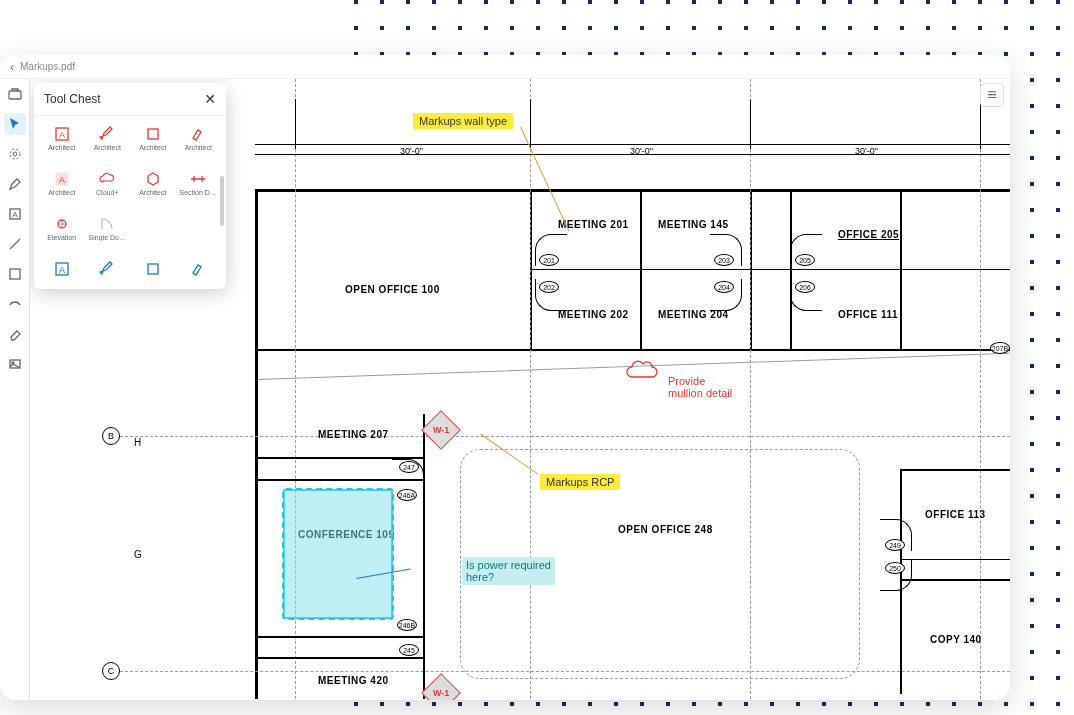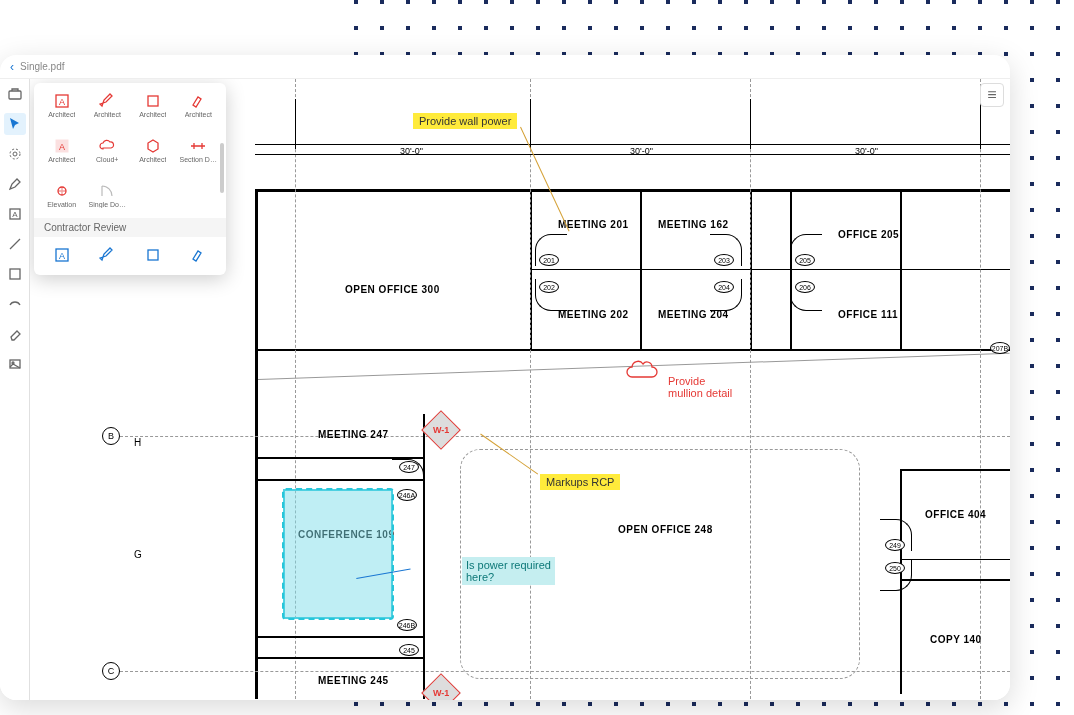--- a/index.html
+++ b/index.html
@@ -838,21 +838,21 @@
     <div class="dot" style="left: 598px; top: 702px;"></div>
     <div class="dot" style="left: 624px; top: 702px;"></div>
     <div class="dot" style="left: 650px; top: 702px;"></div>
     <div class="dot" style="left: 676px; top: 702px;"></div>
     <div class="dot" style="left: 702px; top: 702px;"></div>
   </div>
 
 <div class="app-window">
   <div class="titlebar">
     <span class="back-chevron">‹</span>
-    <span>Single.pdf</span>
+    <span>Markups.pdf</span>
   </div>
   <div class="workspace">
 
     <div class="vtoolbar">
       <div class="vtool">
           <svg width="16" height="16" viewBox="0 0 16 16" fill="none" stroke="currentColor" stroke-width="1.3">
             <rect x="2" y="5" width="12" height="8" rx="1"></rect>
             <path d="M5 5V3h6v2"></path>
           </svg>
         </div>
@@ -904,20 +904,24 @@
             <circle cx="5" cy="6" r="1"></circle>
             <path d="M2 10l3-3 7 4"></path>
           </svg>
         </div>
     </div>
 
     <div class="canvas">
       <div class="hamburger">≡</div>
 
       <div class="panel">
+        <div class="panel-header">
+          <span class="panel-title">Tool Chest</span>
+          <span class="close-x">✕</span>
+        </div>
         <div style="position:relative">
           <div class="scroll-ind"></div>
           <div class="tool-grid" id="grid1">
               <div class="tool-cell red">
                 <div class="tic">
                   <svg width="16" height="16" fill="none" stroke="#e53935" stroke-width="1.3">
                     <rect x="2" y="2" width="12" height="12"></rect>
                     <text x="8" y="12" font-size="9" text-anchor="middle" fill="#e53935" stroke="none">A</text>
                   </svg>
                 </div>
@@ -996,21 +1000,20 @@
               <div class="tool-cell grey">
                 <div class="tic">
                   <svg width="16" height="16" fill="none" stroke="#bbb" stroke-width="1.2">
                     <path d="M3 13V3M3 3a10 10 0 0110 10"></path>
                   </svg>
                 </div>
                 <div class="tlabel">Single Do…</div>
               </div>
             </div>
         </div>
-        <div class="section-label">Contractor Review</div>
         <div class="tool-grid" id="grid4">
             <div class="tool-cell blue">
               <div class="tic">
                 <svg width="16" height="16" fill="none" stroke="#1976d2" stroke-width="1.3">
                   <rect x="2" y="2" width="12" height="12"></rect>
                   <text x="8" y="12" font-size="9" text-anchor="middle" fill="#1976d2" stroke="none">A</text>
                 </svg>
               </div>
               <div class="tlabel"></div>
             </div>
@@ -1087,33 +1090,33 @@
         <div class="dline" style="left:228px; top:557px; width:165px; height:2px;"></div>
         <div class="dline" style="left:228px; top:578px; width:165px; height:2px;"></div>
 
         <div class="dash-border-box" style="left:430px; top:370px; width:400px; height:230px; border-radius:20px;"></div>
 
         <div class="dline" style="left:870px; top:390px; width:2px; height:225px;"></div>
         <div class="dline" style="left:872px; top:390px; width:108px; height:2px;"></div>
         <div class="dline" style="left:872px; top:480px; width:108px; height:1px;"></div>
         <div class="dline" style="left:872px; top:500px; width:108px; height:2px;"></div>
 
-        <div class="room-label" style="left:315px; top:205px;">OPEN OFFICE  300</div>
+        <div class="room-label" style="left:315px; top:205px;">OPEN OFFICE  100</div>
         <div class="room-label" style="left:528px; top:140px;">MEETING  201</div>
         <div class="room-label" style="left:528px; top:230px;">MEETING  202</div>
-        <div class="room-label" style="left:628px; top:140px;">MEETING  162</div>
+        <div class="room-label" style="left:628px; top:140px;">MEETING  145</div>
         <div class="room-label" style="left:628px; top:230px;">MEETING  204</div>
-        <div class="room-label" style="left:808px; top:150px;">OFFICE  205</div>
+        <div class="room-label" style="left:808px; top:150px;text-decoration:underline;">OFFICE  205</div>
         <div class="room-label" style="left:808px; top:230px;">OFFICE  111</div>
-        <div class="room-label" style="left:288px; top:350px;">MEETING  247</div>
+        <div class="room-label" style="left:288px; top:350px;">MEETING  207</div>
         <div class="room-label" style="left:268px; top:450px;">CONFERENCE  109</div>
         <div class="room-label" style="left:588px; top:445px;">OPEN OFFICE  248</div>
-        <div class="room-label" style="left:895px; top:430px;">OFFICE  404</div>
+        <div class="room-label" style="left:895px; top:430px;">OFFICE  113</div>
         <div class="room-label" style="left:900px; top:555px;">COPY  140</div>
-        <div class="room-label" style="left:288px; top:596px;">MEETING  245</div>
+        <div class="room-label" style="left:288px; top:596px;">MEETING  420</div>
 
         <div class="door-tag" style="left:509px; top:175px;">201</div>
         <div class="door-tag" style="left:509px; top:202px;">202</div>
         <div class="door-tag" style="left:684px; top:175px;">203</div>
         <div class="door-tag" style="left:684px; top:202px;">204</div>
         <div class="door-tag" style="left:765px; top:175px;">205</div>
         <div class="door-tag" style="left:765px; top:202px;">206</div>
         <div class="door-tag" style="left:369px; top:382px;">247</div>
         <div class="door-tag" style="left:367px; top:410px;">246A</div>
         <div class="door-tag" style="left:367px; top:540px;">246B</div>
@@ -1125,21 +1128,21 @@
         <div class="door-arc" style="left:505px; top:155px;"></div>
         <div class="door-arc" style="left:505px; top:200px; transform:scaleY(-1);"></div>
         <div class="door-arc" style="left:680px; top:155px; transform:scaleX(-1);"></div>
         <div class="door-arc" style="left:680px; top:200px; transform:scale(-1,-1);"></div>
         <div class="door-arc" style="left:760px; top:155px;"></div>
         <div class="door-arc" style="left:760px; top:200px; transform:scaleY(-1);"></div>
         <div class="door-arc" style="left:362px; top:380px; transform:scaleX(-1);"></div>
         <div class="door-arc" style="left:850px; top:440px; transform:scaleX(-1);"></div>
         <div class="door-arc" style="left:850px; top:480px; transform:scale(-1,-1);"></div>
 
-        <div class="annotation-yellow" style="left:383px; top:34px;">Provide wall power</div>
+        <div class="annotation-yellow" style="left:383px; top:34px;">Markups wall type</div>
         <div class="leader" style="left:490px; top:48px; height:115px; transform:rotate(-25deg);"></div>
 
         <div class="cloud-shape" style="left:594px; top:278px;">
           <svg viewBox="0 0 40 30" fill="none" stroke="#e53935" stroke-width="1.3">
               <path d="M8 20a5 5 0 010-10 6 6 0 0111-3 5 5 0 019 3 5 5 0 010 10H8z"></path>
             </svg>
         </div>
         <div class="annotation-red" style="left:638px; top:296px; white-space:pre;">Provide
 mullion detail</div>
 

